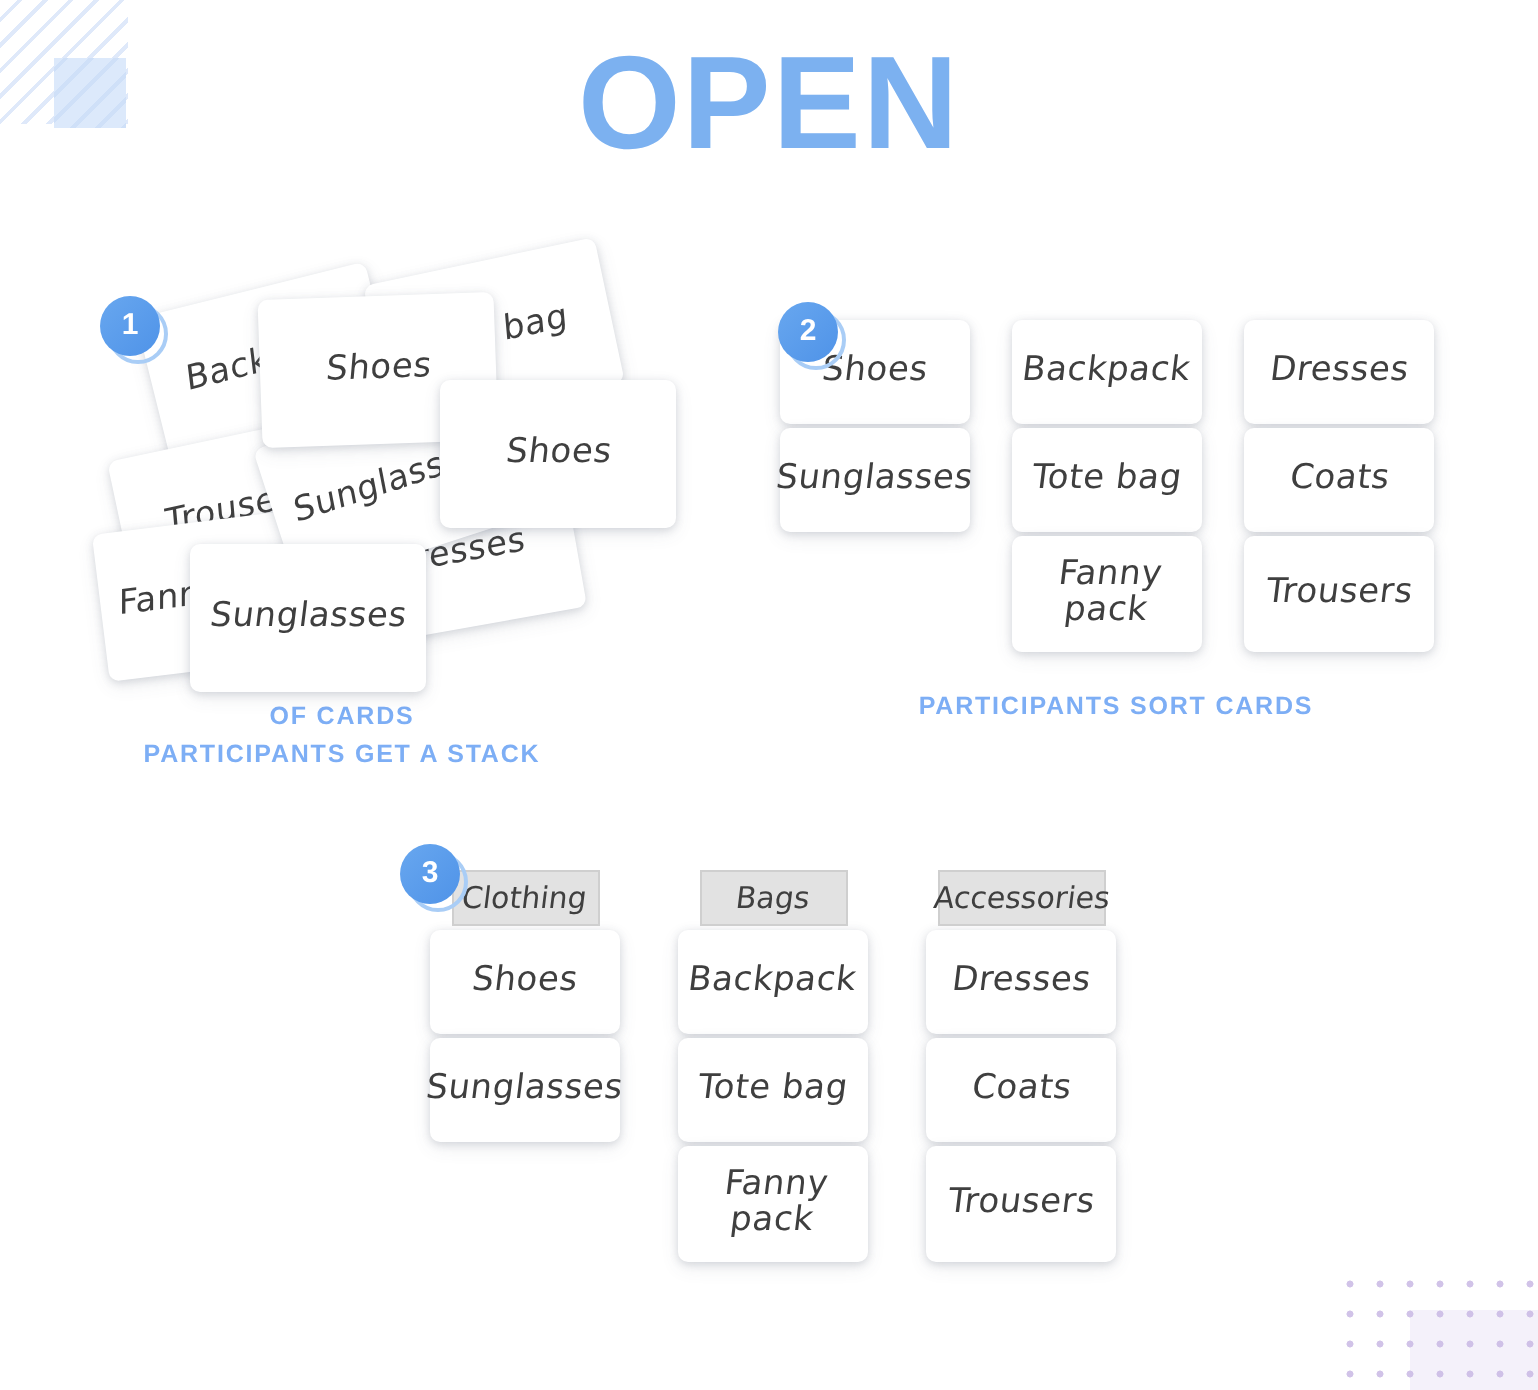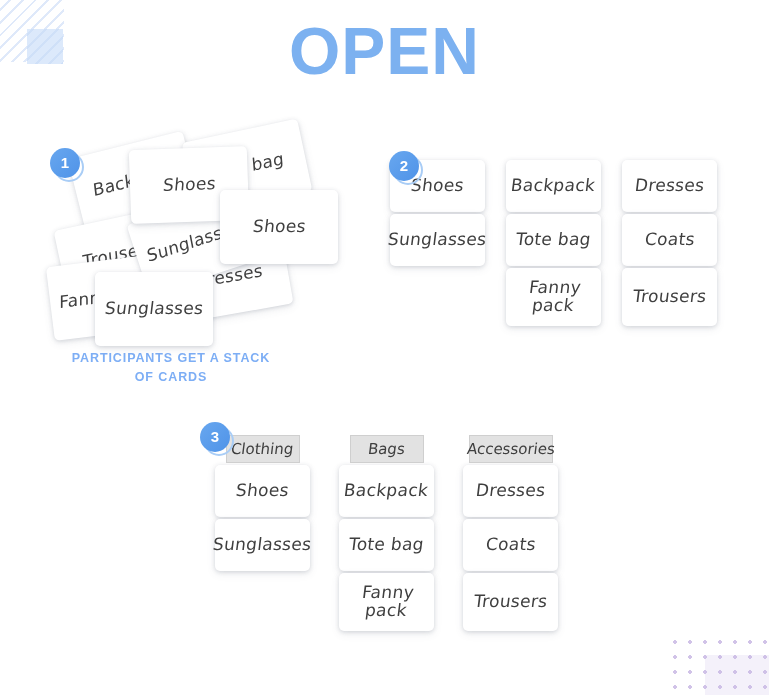--- a/index.html
+++ b/index.html
@@ -224,22 +224,22 @@
         </div>
       <div class="card" style="left:180px;top:60px;transform:rotate(0deg);z-index:6;">
           <span class="txt">Shoes</span>
         </div>
       <div class="card" style="left:55px;top:142px;transform:rotate(0deg);z-index:7;">
           <span class="txt">Sunglasses</span>
         </div>
     </div>
 
     <div class="caption" style="left:40px;top:349px;width:262px;">
+      <div>OF CARDS</div>
       <div>PARTICIPANTS GET A STACK</div>
-      <div>OF CARDS</div>
     </div>
   </div>
 
   <div class="panel" style="left:0;top:0;width:769px;height:695px;">
     <div class="badge" style="left:389px;top:151px;">
       <div class="ring"></div>
       <div class="disc">2</div>
     </div>
 
     <div class="col" style="left:390px;top:160px;">
@@ -269,20 +269,21 @@
         </div>
       <div class="card">
           <span class="txt">Coats</span>
         </div>
       <div class="card tall">
           <span class="txt">Trousers</span>
         </div>
     </div>
 
     <div class="caption" style="left:427px;top:344px;width:262px;">
+      <div>PARTICIPANTS SORT CARDS</div>
     </div>
   </div>
 
   <div class="panel" style="left:0;top:0;width:769px;height:695px;">
     <div class="badge" style="left:200px;top:422px;">
       <div class="ring"></div>
       <div class="disc">3</div>
     </div>
 
     <div class="col" style="left:215px;top:435px;">

